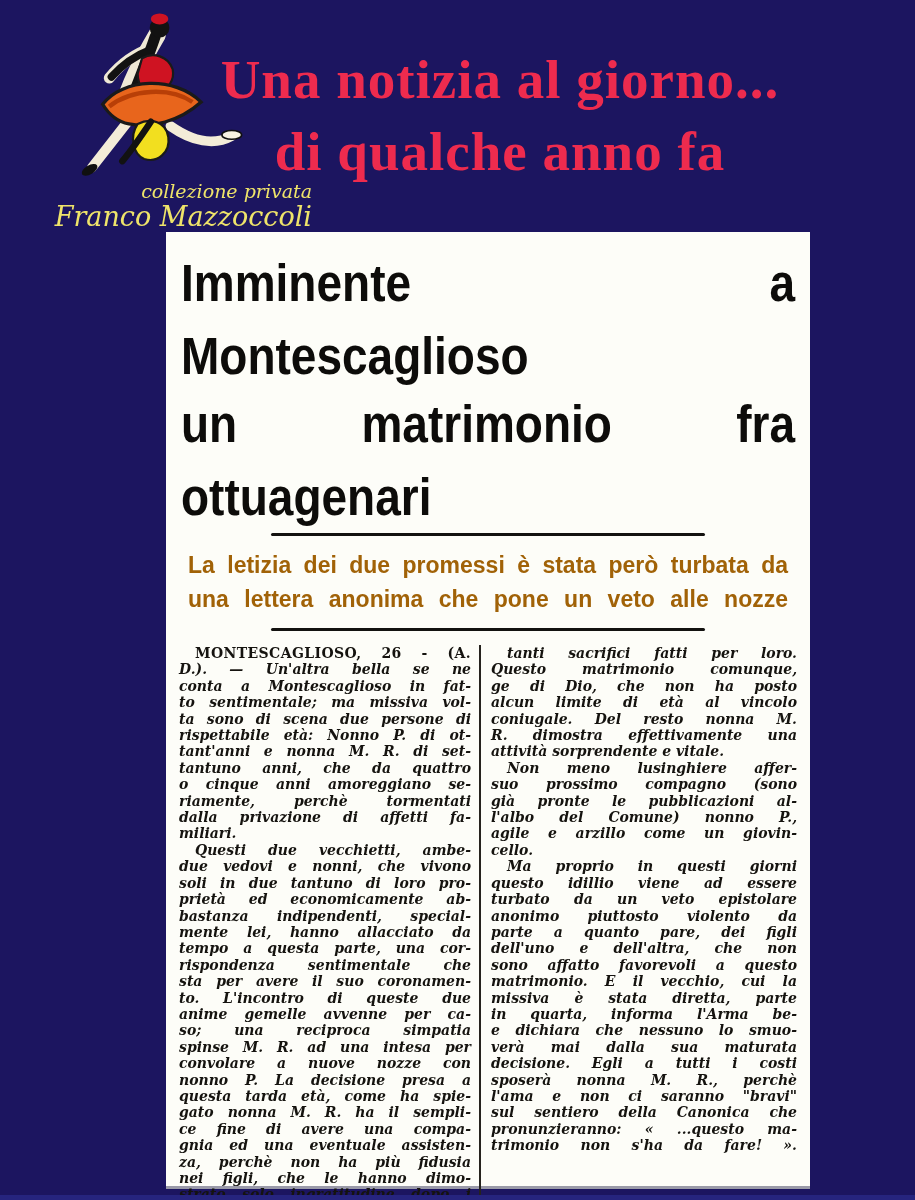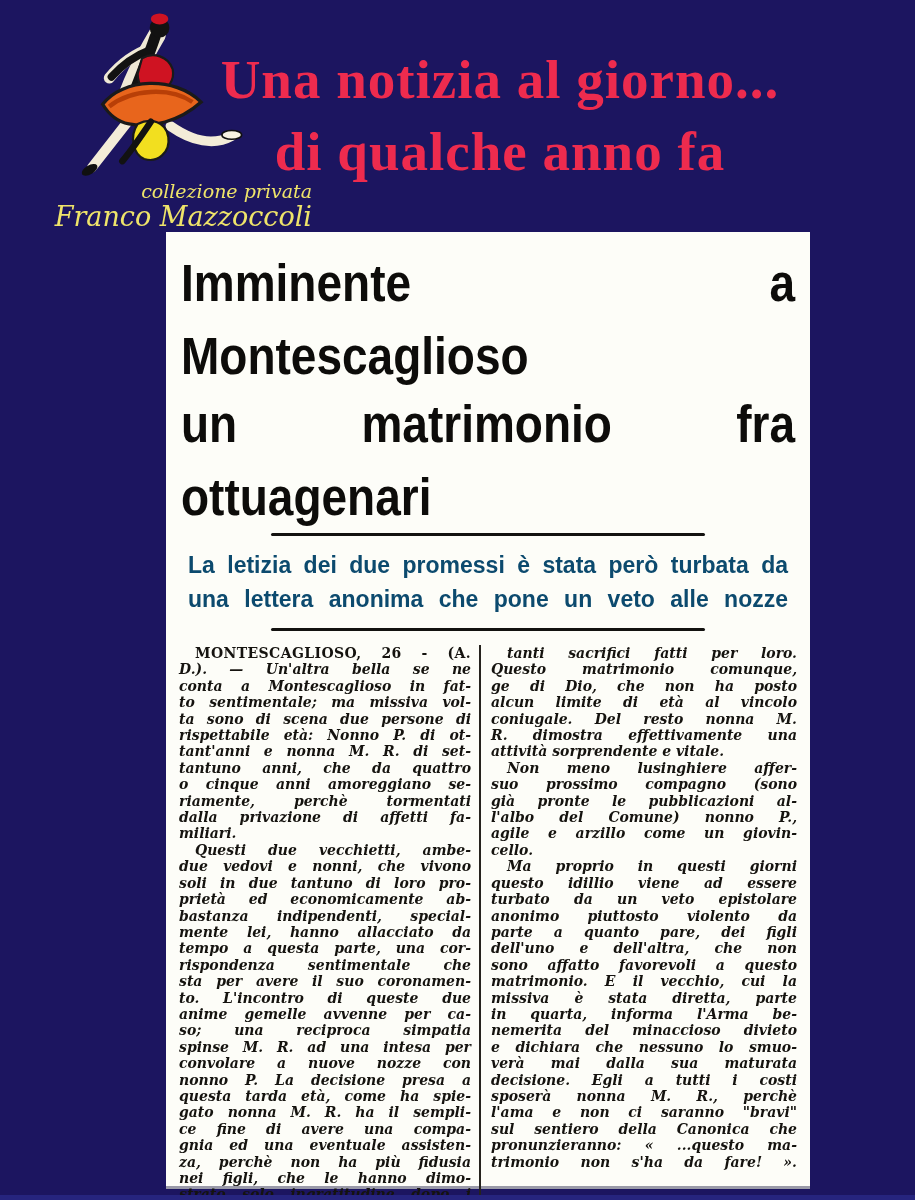--- a/index.html
+++ b/index.html
@@ -25,21 +25,21 @@
           box-shadow:0 3px 0 #9a9aa8;padding:14px 13px 0 13px;margin-left:18px;}
 
   .headline{font-family:"Liberation Sans",sans-serif;font-weight:700;
           font-size:46px;color:#0d0c0a;transform:scaleY(1.14);transform-origin:top;
           text-align:justify;text-align-last:justify;letter-spacing:0px;line-height:64px;
           padding:0 2px;}
   .rule{height:3px;background:#131210;width:434px;margin:0 auto;border-radius:2px;}
   .rule.r1{margin-top:18px;}
   .rule.r2{margin-top:12px;}
   .deck{width:600px;margin:12px auto 0 auto;font-family:"Liberation Sans",sans-serif;
-          font-weight:700;font-size:23px;line-height:34px;color:#0c4a6e;
+          font-weight:700;font-size:23px;line-height:34px;color:#a16207;
           text-align:justify;text-align-last:justify;}
 
   .columns{display:flex;margin-top:14px;height:560px;}
   .col{font-family:"DejaVu Serif",serif;font-style:italic;font-weight:700;
           font-size:14px;line-height:16.4px;color:#15130f;}
   .col0{width:300px;padding-right:8px;}
   .col1{width:318px;border-left:2px solid #26231e;padding-left:10px;}
   .line{text-align:justify;text-align-last:justify;white-space:normal;}
   .line.first{padding-left:16px;}
   .line.plast{text-align-last:left;}
@@ -162,21 +162,20 @@
           <div class="line first">Ma proprio in questi giorni</div>
           <div class="line">questo idillio viene ad essere</div>
           <div class="line">turbato da un veto epistolare</div>
           <div class="line">anonimo piuttosto violento da</div>
           <div class="line">parte a quanto pare, dei figli</div>
           <div class="line">dell'uno e dell'altra, che non</div>
           <div class="line">sono affatto favorevoli a questo</div>
           <div class="line">matrimonio. E il vecchio, cui la</div>
           <div class="line">missiva è stata diretta, parte</div>
           <div class="line">in quarta, informa l'Arma be-</div>
-          <div class="line">nemerita del minaccioso divieto</div>
           <div class="line">e dichiara che nessuno lo smuo-</div>
           <div class="line">verà mai dalla sua maturata</div>
           <div class="line">decisione. Egli a tutti i costi</div>
           <div class="line">sposerà nonna M. R., perchè</div>
           <div class="line">l'ama e non ci saranno "bravi"</div>
           <div class="line">sul sentiero della Canonica che</div>
           <div class="line">pronunzieranno: « ...questo ma-</div>
           <div class="line">trimonio non s'ha da fare! ».</div>
         </div>
       </div>

